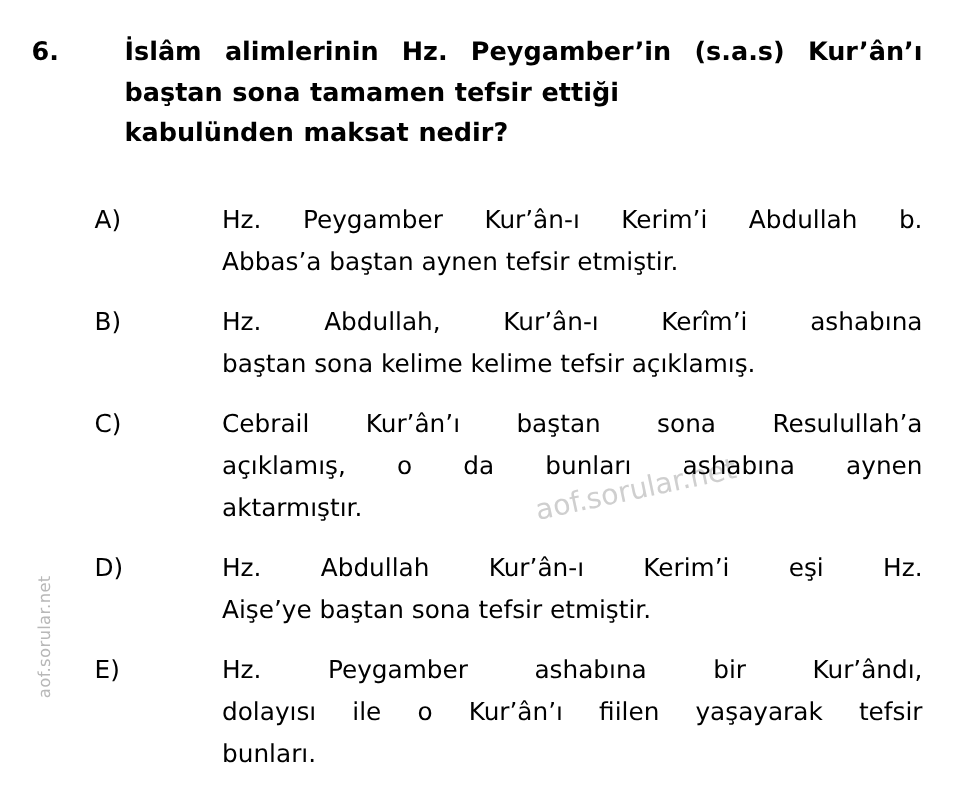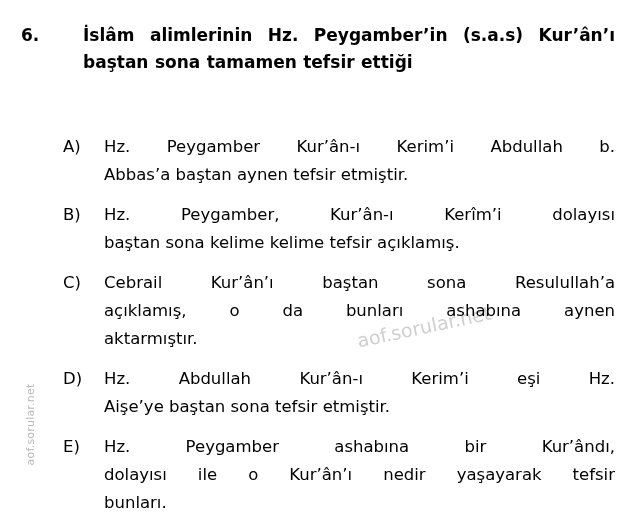--- a/index.html
+++ b/index.html
@@ -100,55 +100,57 @@
     width: 511px;
     font-size: 16.5px;
     line-height: 28px;
     text-align: justify;
     text-justify: inter-word;
   }
   .opt-text span.line {
     display: block;
     text-align: justify;
     text-align-last: justify;
+    margin-left: 44px;
   }
   .opt-text span.line.last {
     text-align-last: left;
   }
 </style>
 </head>
 <body>
 
 <div class="page">
 
   <div class="side-watermark">aof.sorular.net</div>
   <div class="center-watermark">aof.sorular.net</div>
 
   <div class="question-block">
     <div class="q-number">6.</div>
     <div class="q-text">
       <span class="line">İslâm alimlerinin Hz. Peygamber’in (s.a.s)</span>
       <span class="line">Kur’ân’ı baştan sona tamamen tefsir ettiği</span>
+      <span class="lastline">kabulünden maksat nedir?</span>
     </div>
   </div>
 
   <div class="options">
 
     <div class="option">
       <div class="opt-letter">A)</div>
       <div class="opt-text">
         <span class="line">Hz. Peygamber Kur’ân-ı Kerim’i Abdullah b.</span>
         <span class="line last">Abbas’a baştan aynen tefsir etmiştir.</span>
       </div>
     </div>
 
     <div class="option">
       <div class="opt-letter">B)</div>
       <div class="opt-text">
-        <span class="line">Hz. Peygamber, Kur’ân-ı Kerîm’i dolayısı</span>
+        <span class="line">Hz. Abdullah, Kur’ân-ı Kerîm’i ashabına</span>
         <span class="line last">baştan sona kelime kelime tefsir açıklamış.</span>
       </div>
     </div>
 
     <div class="option">
       <div class="opt-letter">C)</div>
       <div class="opt-text">
         <span class="line">Cebrail Kur’ân’ı baştan sona Resulullah’a</span>
         <span class="line">açıklamış, o da bunları ashabına aynen</span>
         <span class="line last">aktarmıştır.</span>
@@ -160,19 +162,19 @@
       <div class="opt-text">
         <span class="line">Hz. Abdullah Kur’ân-ı Kerim’i eşi Hz.</span>
         <span class="line last">Aişe’ye baştan sona tefsir etmiştir.</span>
       </div>
     </div>
 
     <div class="option">
       <div class="opt-letter">E)</div>
       <div class="opt-text">
         <span class="line">Hz. Peygamber ashabına bir Kur’ândı,</span>
-        <span class="line">dolayısı ile o Kur’ân’ı nedir yaşayarak tefsir</span>
+        <span class="line">dolayısı ile o Kur’ân’ı fiilen yaşayarak tefsir</span>
         <span class="line last">bunları.</span>
       </div>
     </div>
 
   </div>
 </div>
 
 </body></html>

